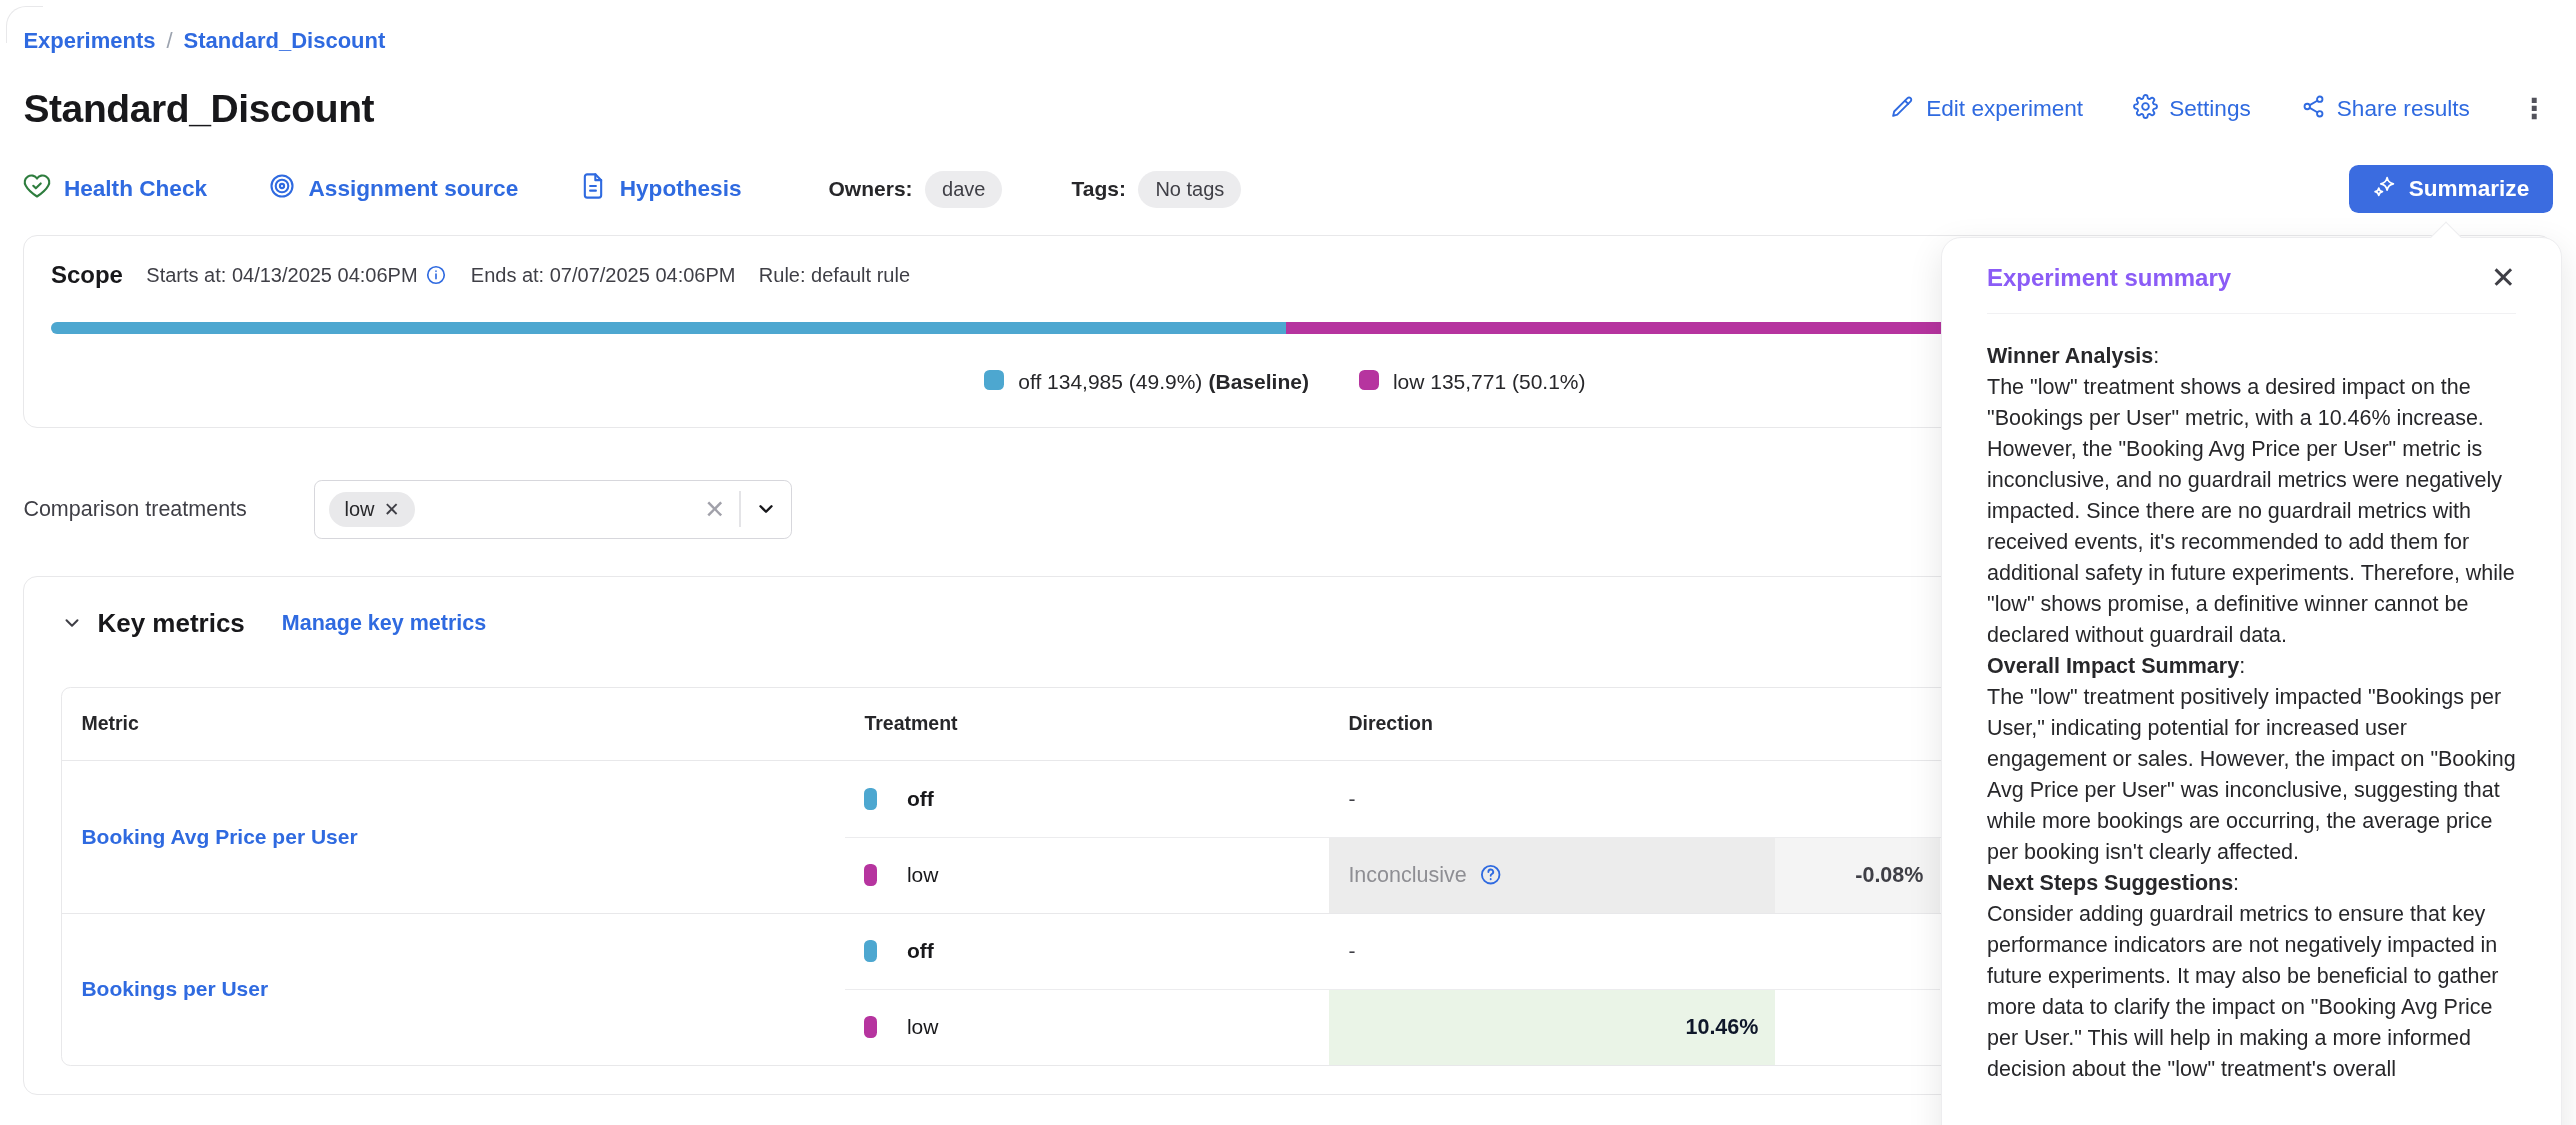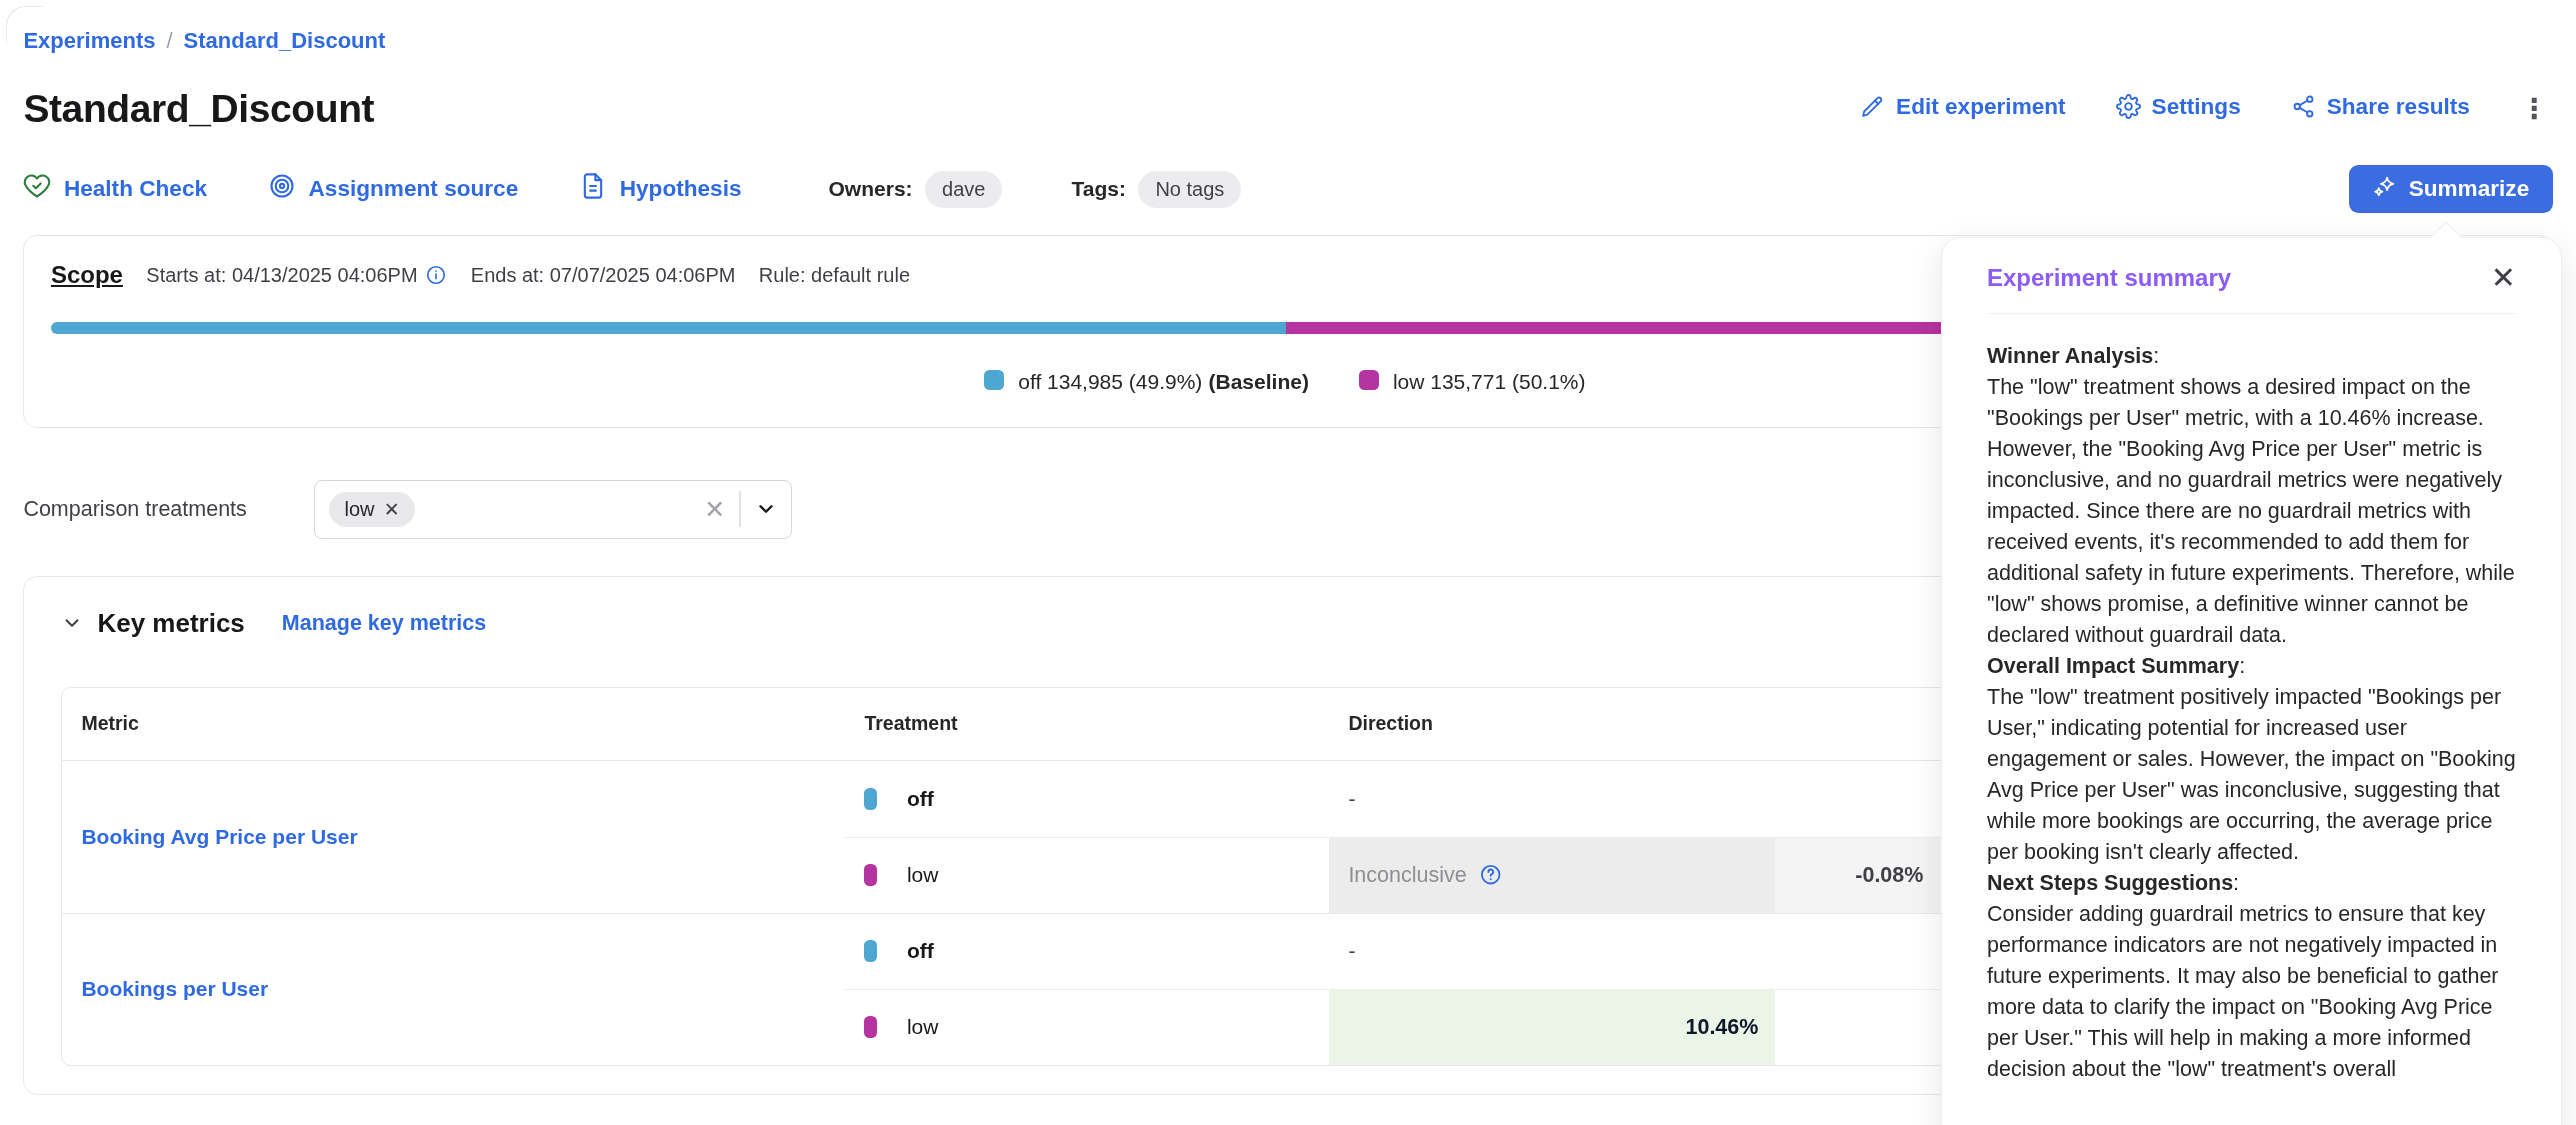--- a/index.html
+++ b/index.html
@@ -15,22 +15,22 @@
   
   .breadcrumb { padding-top:28px; display:flex; align-items:flex-end; gap:11px;
     font-size:22px; font-weight:600; }
   .breadcrumb a { color:#2f6ae0; text-decoration:none; cursor:pointer; }
   .crumb-sep { color:#9ca3af; font-weight:400; }
 
   
   .header-row { margin-top:33px; display:flex; align-items:center; }
   .page-title { font-size:39px; font-weight:700; color:#18181b; letter-spacing:-0.4px; }
   .header-actions { margin-left:auto; display:flex; align-items:center; gap:50px; padding-right:4.7px; }
-  .h-action { display:flex; align-items:flex-start; gap:11px; color:#2f6ae0;
-    font-size:22.6px; font-weight:700; cursor:pointer; }
+  .h-action { display:flex; align-items:center; gap:11px; color:#2f6ae0;
+    font-size:22.6px; font-weight:400; cursor:pointer; }
   .h-action svg { width:25px; height:25px; }
   .kebab { color:#52525b; font-size:28px; font-weight:700; cursor:pointer; line-height:1; letter-spacing:0; }
 
   
   .meta-row { margin-top:34px; display:flex; align-items:center; }
   .meta-link { display:flex; align-items:center; gap:12.5px; color:#2f6ae0;
     font-size:22.6px; font-weight:600; cursor:pointer; }
   .meta-link svg { width:28px; height:28px; }
   .ml-2 { margin-left:61px; } .ml-3 { margin-left:61px; }
   .owners-group { margin-left:87px; display:flex; align-items:center; gap:12.5px; }
@@ -40,21 +40,21 @@
   .summarize-btn { margin-left:auto; display:flex; align-items:center; gap:11.7px;
     background:#3b6ce0; color:#fff; border:none; border-radius:9.4px; height:48px;
     padding:0 23.4px; font-size:22.6px; font-weight:600; cursor:pointer;
     font-family:inherit; }
   .summarize-btn svg { width:25px; height:25px; }
 
   
   .scope-card { margin-top:22px; border:1.6px solid #e8e8ea; border-radius:14px;
     padding:25px 26.5px 33px 26.5px; position:relative; }
   .scope-row { display:flex; align-items:center; gap:23.4px; }
-  .scope-title { font-size:24px; font-weight:700; color:#18181b;text-decoration:underline; }
+  .scope-title { font-size:24px; font-weight:700; color:#18181b; }
   .scope-item { font-size:20px; color:#3f3f46; display:flex; align-items:center; gap:7.8px; }
   .info-icon svg { width:22px; height:22px; display:block; }
   .scope-bar { margin-top:33px; height:11.7px; border-radius:6.2px; overflow:hidden;
     display:flex; width:100%; background:#eee; }
   .scope-bar .seg { height:100%; }
   .scope-legend { margin-top:36px; display:flex; justify-content:center; align-items:center; gap:50px;
     font-size:21px; color:#27272a; }
   .legend-item { display:flex; gap:14px; }
   .swatch-sq { width:20px; height:20px; border-radius:5.5px; }
   .legend-bold { font-weight:700; margin-left:6.2px; }

